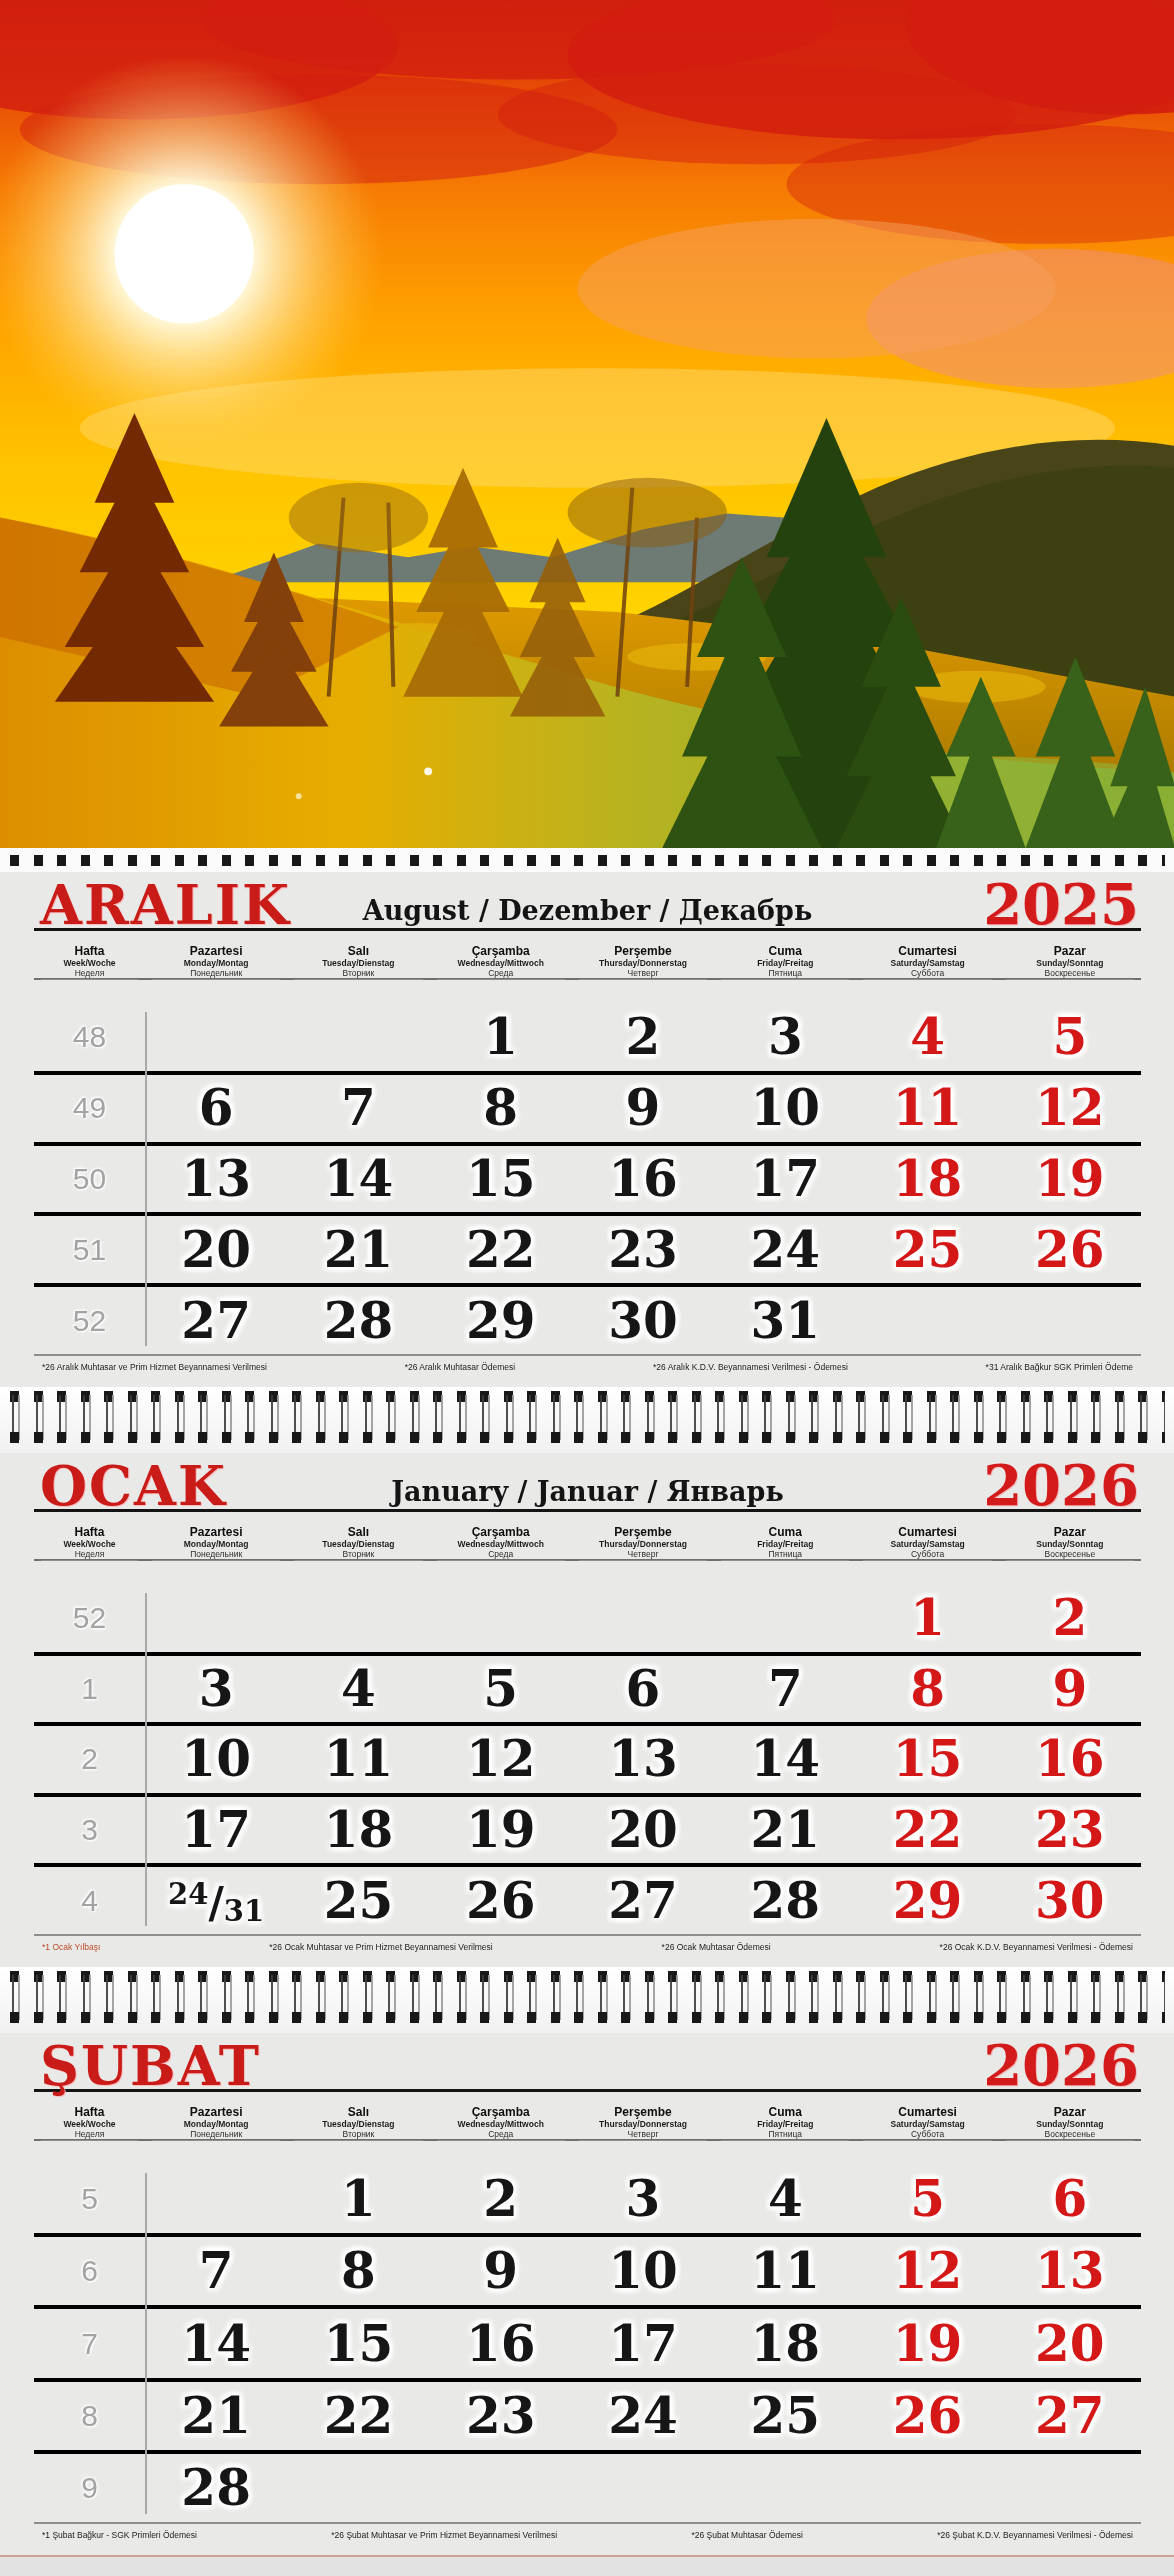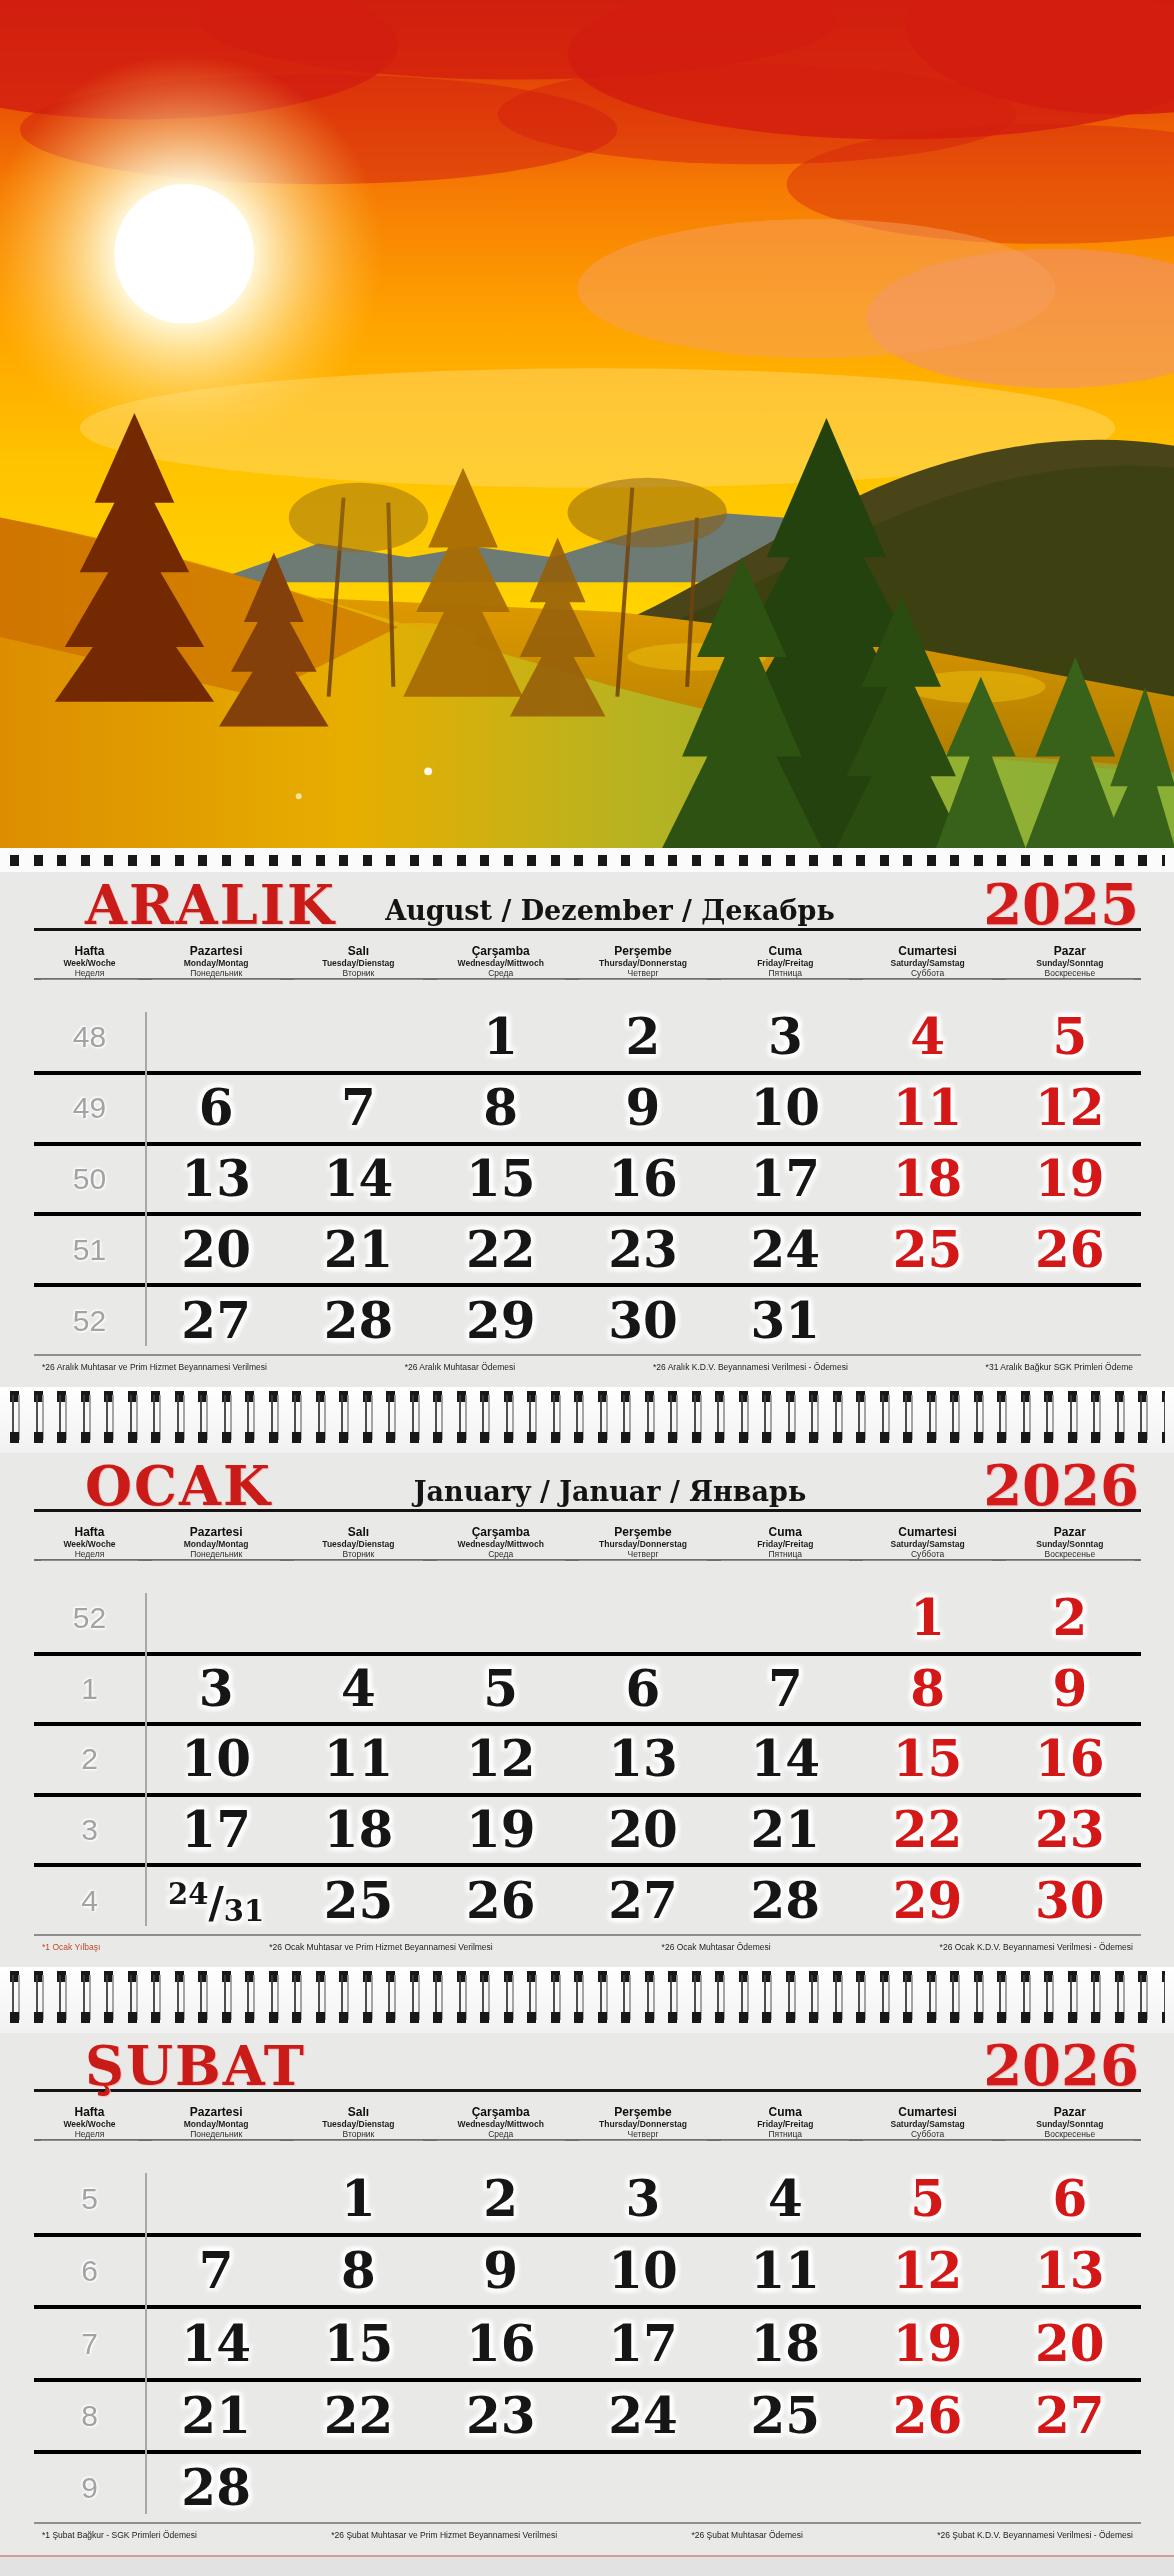--- a/index.html
+++ b/index.html
@@ -20,21 +20,21 @@
   .binding.double .holes.b{bottom:10px;}
   .wires{position:absolute;left:10px;right:10px;top:8px;bottom:13px;opacity:.9;
          background:repeating-linear-gradient(90deg,transparent 0 2px,#3c3c3c 2px 4px,transparent 4px 8px,#9b9b9b 8px 10px,transparent 10px 23.5px);}
 
   
   .panel{background:#e9e9e7;box-sizing:border-box;padding:0 34px;display:flex;flex-direction:column;}
   .panel.h-dec{height:515px;}
   .panel.h-jan{height:514px;}
   .panel.h-feb{height:522px;}
 
-  .panel-header{position:relative;height:56px;flex:none;margin-left:45px;}
+  .panel-header{position:relative;height:56px;flex:none;}
   .m-title{position:absolute;left:6px;bottom:-4px;font-family:"DejaVu Serif",serif;font-weight:bold;
            font-size:54px;line-height:1;color:#c91b17;letter-spacing:2px;text-shadow:1px 1px 0 #f7bdbd;}
   .m-sub{position:absolute;left:50%;transform:translateX(-50%);bottom:2px;font-family:"DejaVu Serif",serif;
          font-weight:bold;font-size:27px;color:#141414;white-space:nowrap;}
   .m-year{position:absolute;right:2px;bottom:-4px;font-family:"DejaVu Serif",serif;font-weight:bold;
           font-size:56px;line-height:1;color:#d31b1b;text-shadow:1px 1px 0 #f2baba;}
 
   .dow-row{flex:none;height:52px;display:grid;grid-template-columns:111px repeat(7,1fr);
            border-top:3px solid #141414;border-bottom:2px solid #6f6f6f;padding-top:14px;box-sizing:border-box;}
   .dowc{text-align:center;line-height:1.05;}

